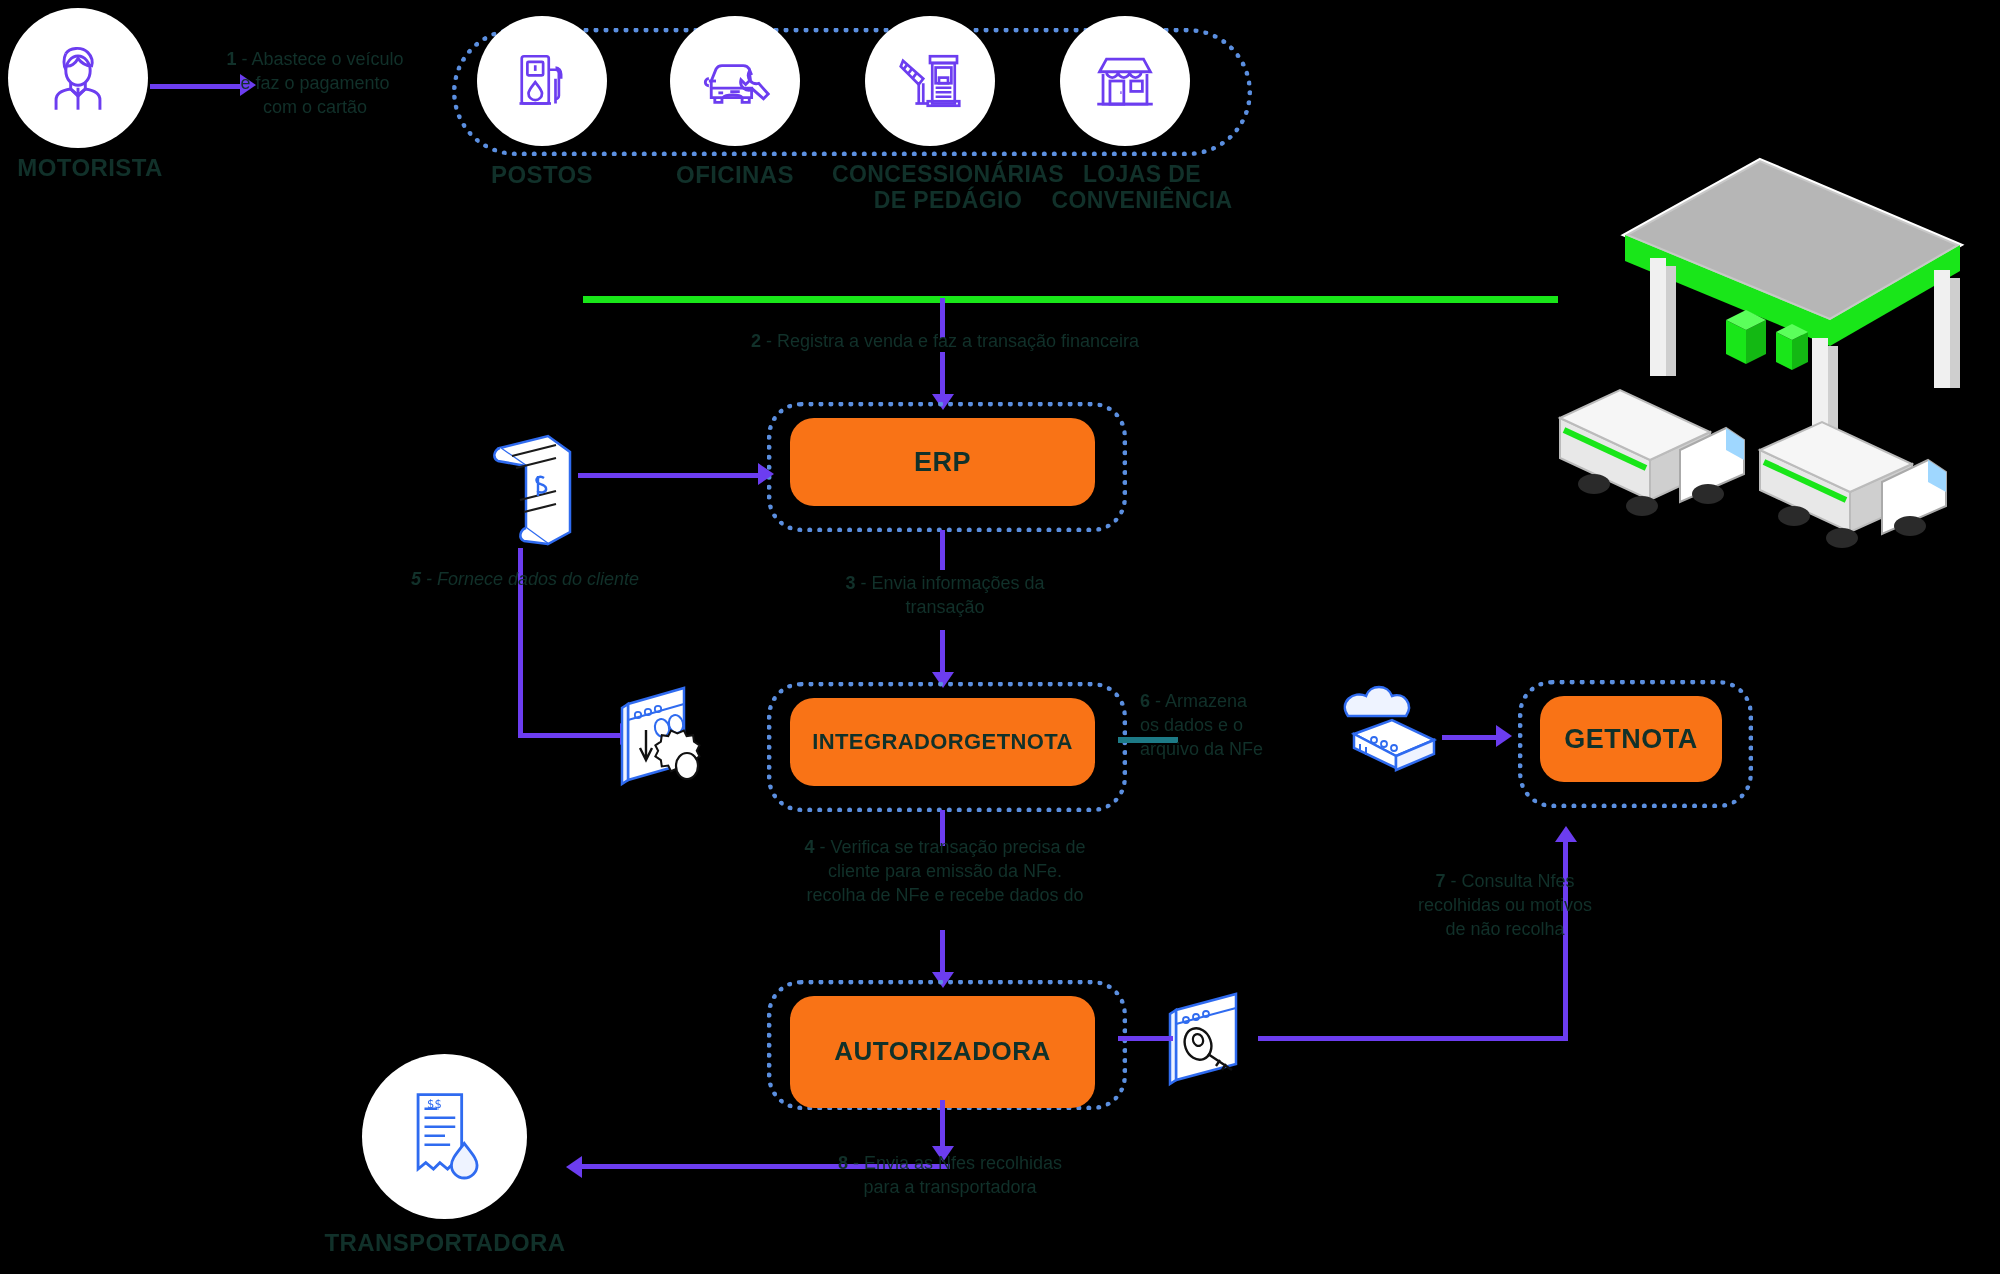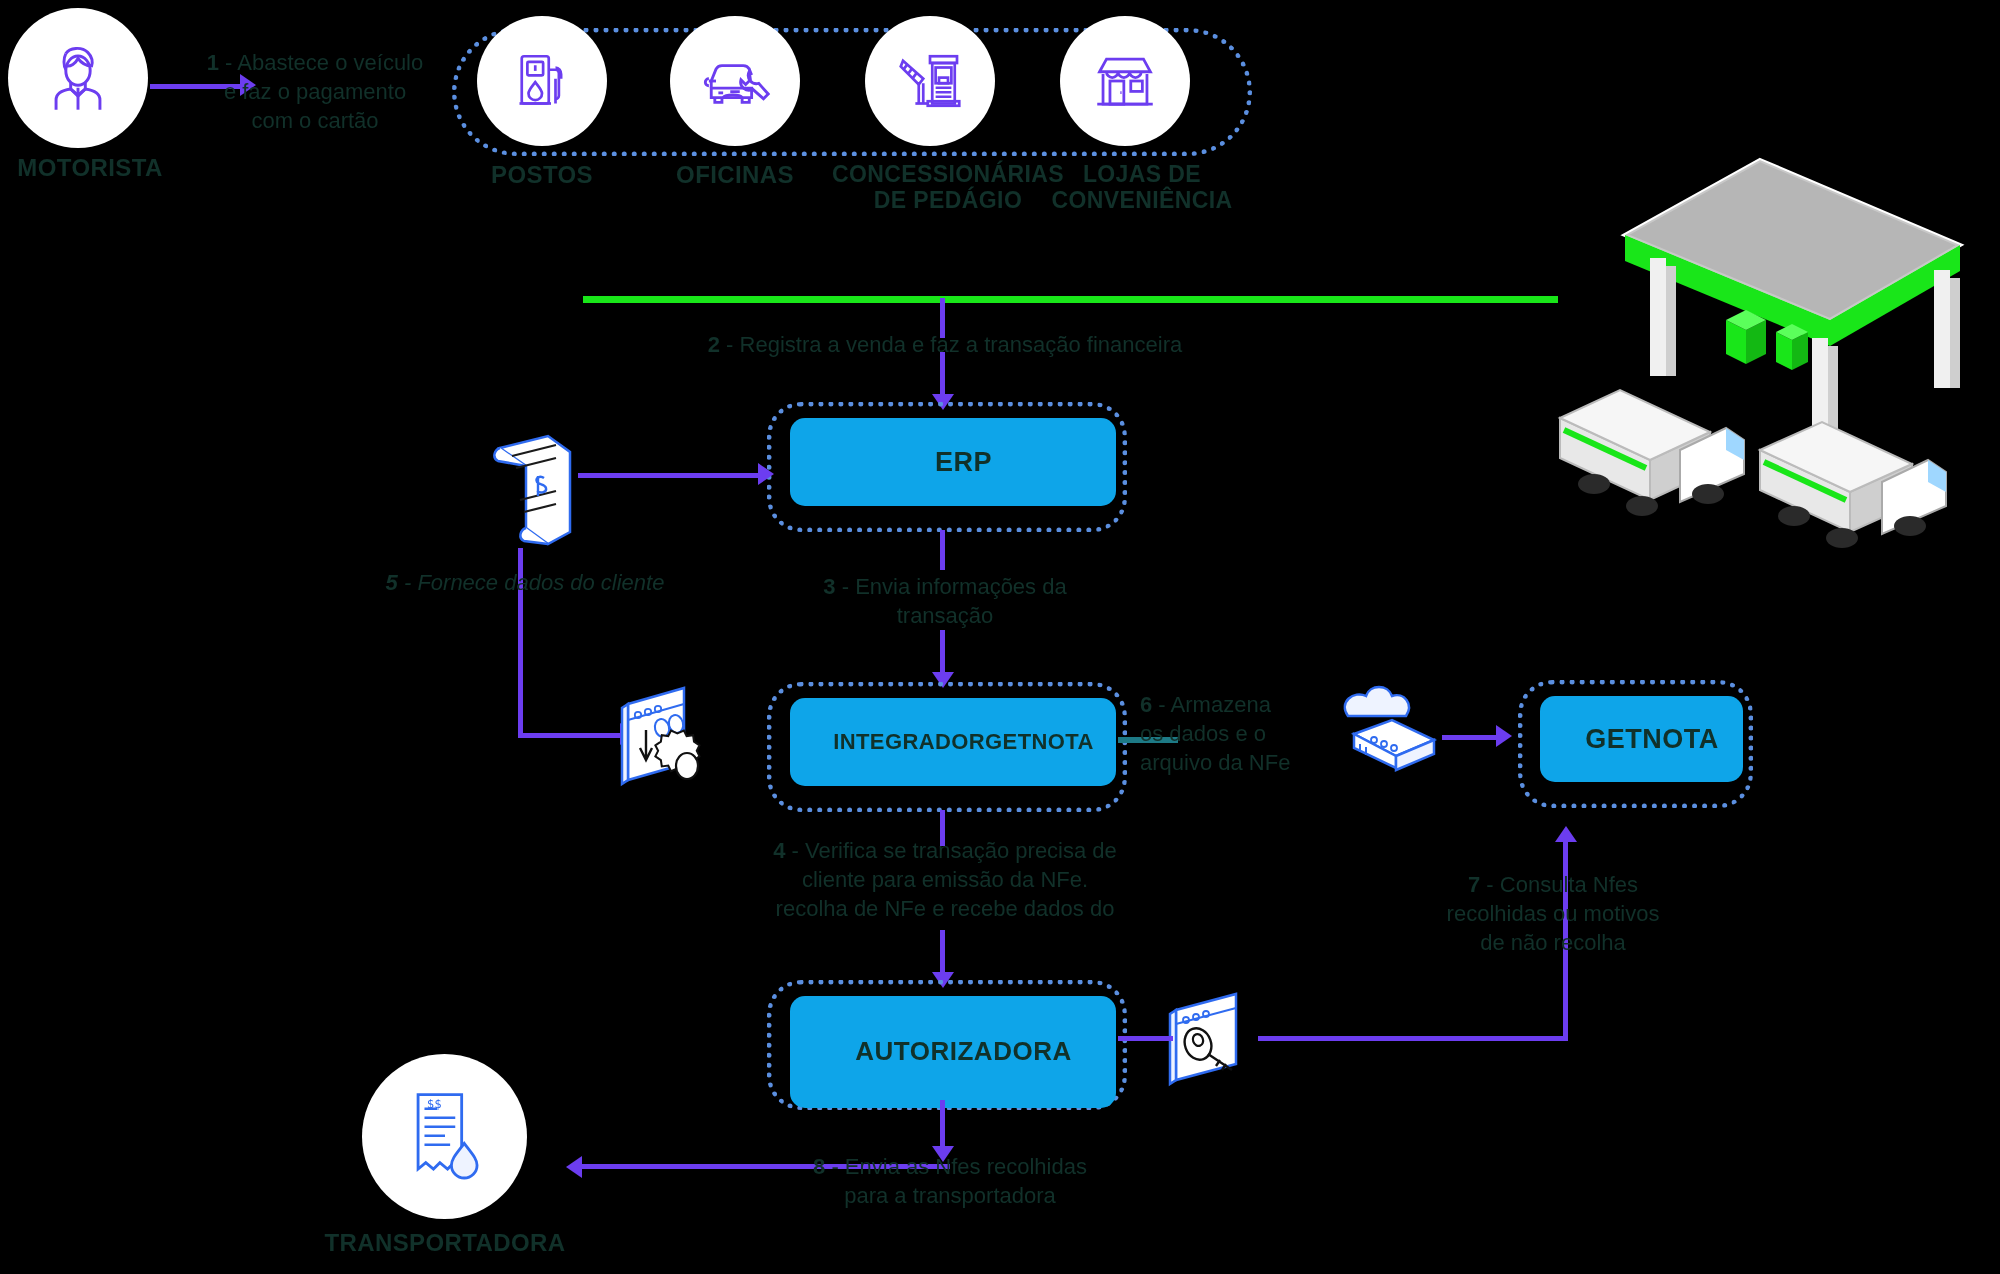--- a/index.html
+++ b/index.html
@@ -8,43 +8,43 @@
   .stage{position:absolute;inset:0;}
 
   
   .circ{position:absolute;border-radius:50%;background:#fff;
         display:flex;align-items:center;justify-content:center;}
   .circ svg{display:block;}
   .circ-label{position:absolute;text-align:center;color:#11312a;
         font-weight:bold;letter-spacing:.4px;line-height:1.12;}
 
   
-  .node{position:absolute;background:#0ea5e9;border-radius:15px;
+  .node{position:absolute;background:#f97316;border-radius:24px;
         display:flex;align-items:center;justify-content:center;
-        color:#11312a;font-weight:bold;text-align:center;line-height:1.14;padding-left:21px;}
+        color:#11312a;font-weight:bold;text-align:center;line-height:1.14;}
   .dash{position:absolute;border:5px dotted #5b8fe0;border-radius:34px;}
   .dash-pill{position:absolute;border:5px dotted #5b8fe0;border-radius:90px;}
 
   
   .ln{position:absolute;background:#6c3df0;}
   .ln-green{position:absolute;background:#19e619;}
   .ln-teal{position:absolute;background:#1d7a86;}
   .arw{position:absolute;width:0;height:0;}
   .arw-d{border-left:11px solid transparent;border-right:11px solid transparent;
          border-top:16px solid #6c3df0;}
   .arw-r{border-top:11px solid transparent;border-bottom:11px solid transparent;
          border-left:16px solid #6c3df0;}
   .arw-l{border-top:11px solid transparent;border-bottom:11px solid transparent;
          border-right:16px solid #6c3df0;}
   .arw-u{border-left:11px solid transparent;border-right:11px solid transparent;
          border-bottom:16px solid #6c3df0;}
 
   
   .cap{position:absolute;color:#11312a;text-align:center;line-height:1.32;
-       font-size:22px;}
+       font-size:18px;}
   .cap b{font-weight:bold;}
 
   .ill{position:absolute;}
 </style>
 </head>
 <body>
 
 <div class="stage">
 
   <div class="circ" style="left:8px;top:8px;width:140px;height:140px;">
@@ -246,21 +246,21 @@
       <circle cx="46" cy="24" r="3" stroke="#2f6bf0" stroke-width="1.8"></circle>
       <ellipse cx="38" cy="54" rx="13" ry="16" fill="#ffffff" stroke="#111" stroke-width="2.4" transform="rotate(-20 38 54)"></ellipse>
       <ellipse cx="38" cy="50" rx="5" ry="6" fill="#ffffff" stroke="#111" stroke-width="2.2" transform="rotate(-20 38 50)"></ellipse>
       <path d="M48 64 L72 80 M60 70l-4 6 M66 74l-4 6" stroke="#111" stroke-width="2.4"></path>
     </svg>
   </div>
   <div class="ln" style="left:1118px;top:1036px;width:55px;height:5px;"></div>
   <div class="ln" style="left:1258px;top:1036px;width:310px;height:5px;"></div>
   <div class="ln" style="left:1563px;top:840px;width:5px;height:200px;"></div>
   <div class="arw arw-u" style="left:1555px;top:826px;"></div>
-  <div class="cap" style="left:1408px;top:870px;width:290px;">
+  <div class="cap" style="left:1360px;top:870px;width:290px;">
     <div><b>7</b><span> - </span><span>Consulta Nfes</span></div>
     <div>recolhidas ou motivos</div>
     <div>de não recolha</div>
   </div>
 
   <div class="ln" style="left:940px;top:1100px;width:5px;height:52px;"></div>
   <div class="arw arw-d" style="left:932px;top:1146px;"></div>
   <div class="ln" style="left:750px;top:1164px;width:200px;height:5px;"></div>
   <div class="arw arw-l" style="left:566px;top:1156px;"></div>
   <div class="ln" style="left:580px;top:1164px;width:170px;height:5px;"></div>

